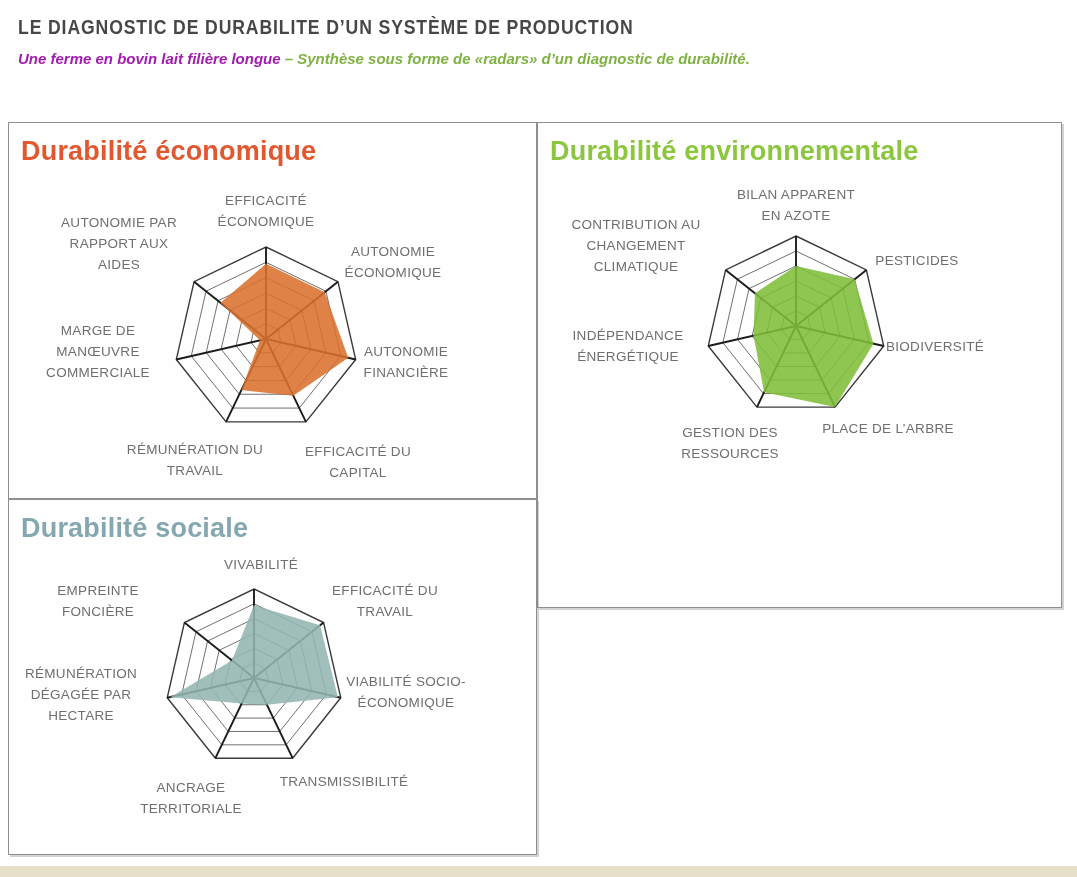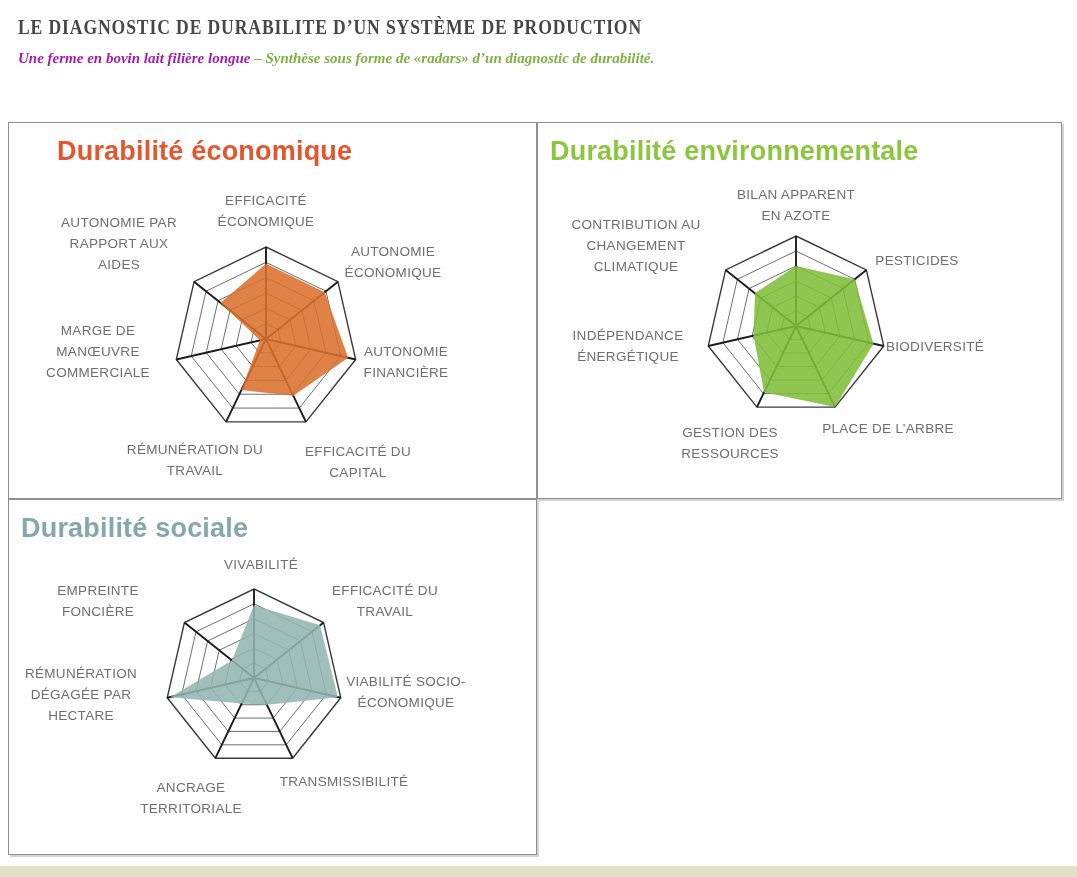--- a/index.html
+++ b/index.html
@@ -1,30 +1,30 @@
 <!DOCTYPE html>
 <html><head>
 <meta charset="utf-8">
 <style>
   html,body{margin:0;padding:0;background:#ffffff;}
   body{width:1077px;height:877px;position:relative;font-family:"Liberation Sans",sans-serif;overflow:hidden;}
 
   
-  .header{position:absolute;left:18px;top:16px;width:1040px;font-family:Liberation Serif, serif;}
+  .header{position:absolute;left:18px;top:16px;width:1040px;}
   .doc-title{display:inline-block;font-size:20px;font-weight:bold;color:#474747;
     letter-spacing:1px;transform:scaleX(.88);transform-origin:left center;white-space:nowrap;}
   .subtitle{margin-top:9px;font-size:15px;font-weight:bold;font-style:italic;line-height:21px;}
   .sub-black{color:#a21caf;}
   .sub-green{color:#7fb143;margin-top:12px;}
 
   
   .panel{position:absolute;background:#fefefe;border:1px solid #8f8f8f;
     box-shadow:2px 2px 0 rgba(130,130,130,.35);box-sizing:border-box;}
-  #panel-econ{left:8px;top:122px;width:529px;height:377px;padding-left:36px;}
-  #panel-env{left:537px;top:122px;width:525px;height:377px;}
+  #panel-econ{left:8px;top:122px;width:529px;height:377px;}
+  #panel-env{left:537px;top:122px;width:525px;height:486px;}
   #panel-social{left:8px;top:499px;width:529px;height:356px;}
   .panel h2{margin:0;padding:13px 0 0 12px;font-size:27px;font-weight:bold;letter-spacing:.2px;}
   #panel-econ h2{color:#e2572e;}
   #panel-env h2{color:#8cc63f;}
   #panel-social h2{color:#84a7b0;}
   .panel svg{position:absolute;left:0;top:0;}
 
   .axis-label{font-family:"Liberation Sans",sans-serif;font-size:13.5px;fill:#6f6f6f;letter-spacing:.3px;}
   .ring{fill:none;stroke:#4d4d4d;stroke-width:.8;}
   .ring-outer{fill:none;stroke:#3a3a3a;stroke-width:1.4;}

